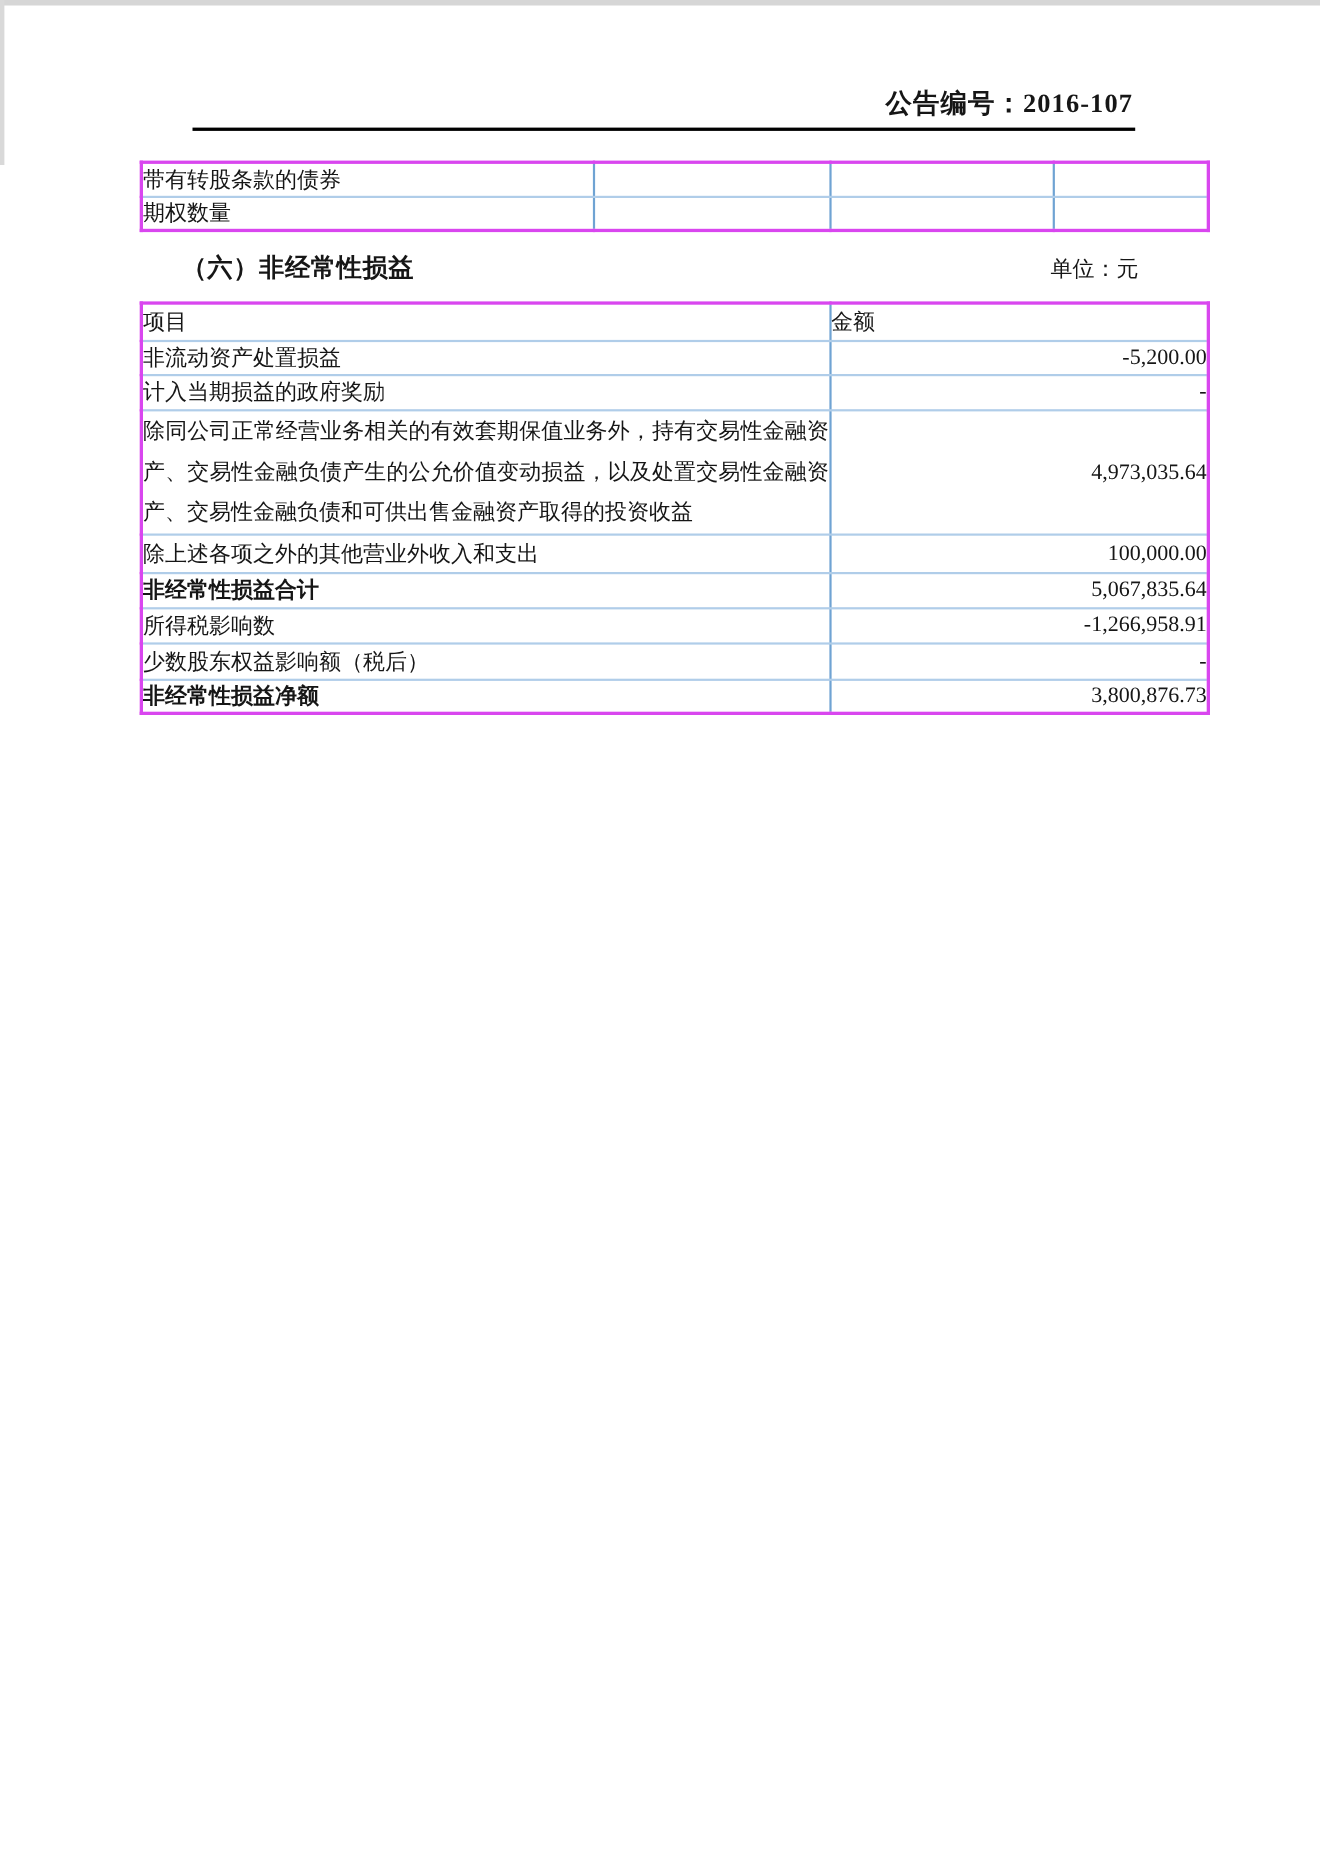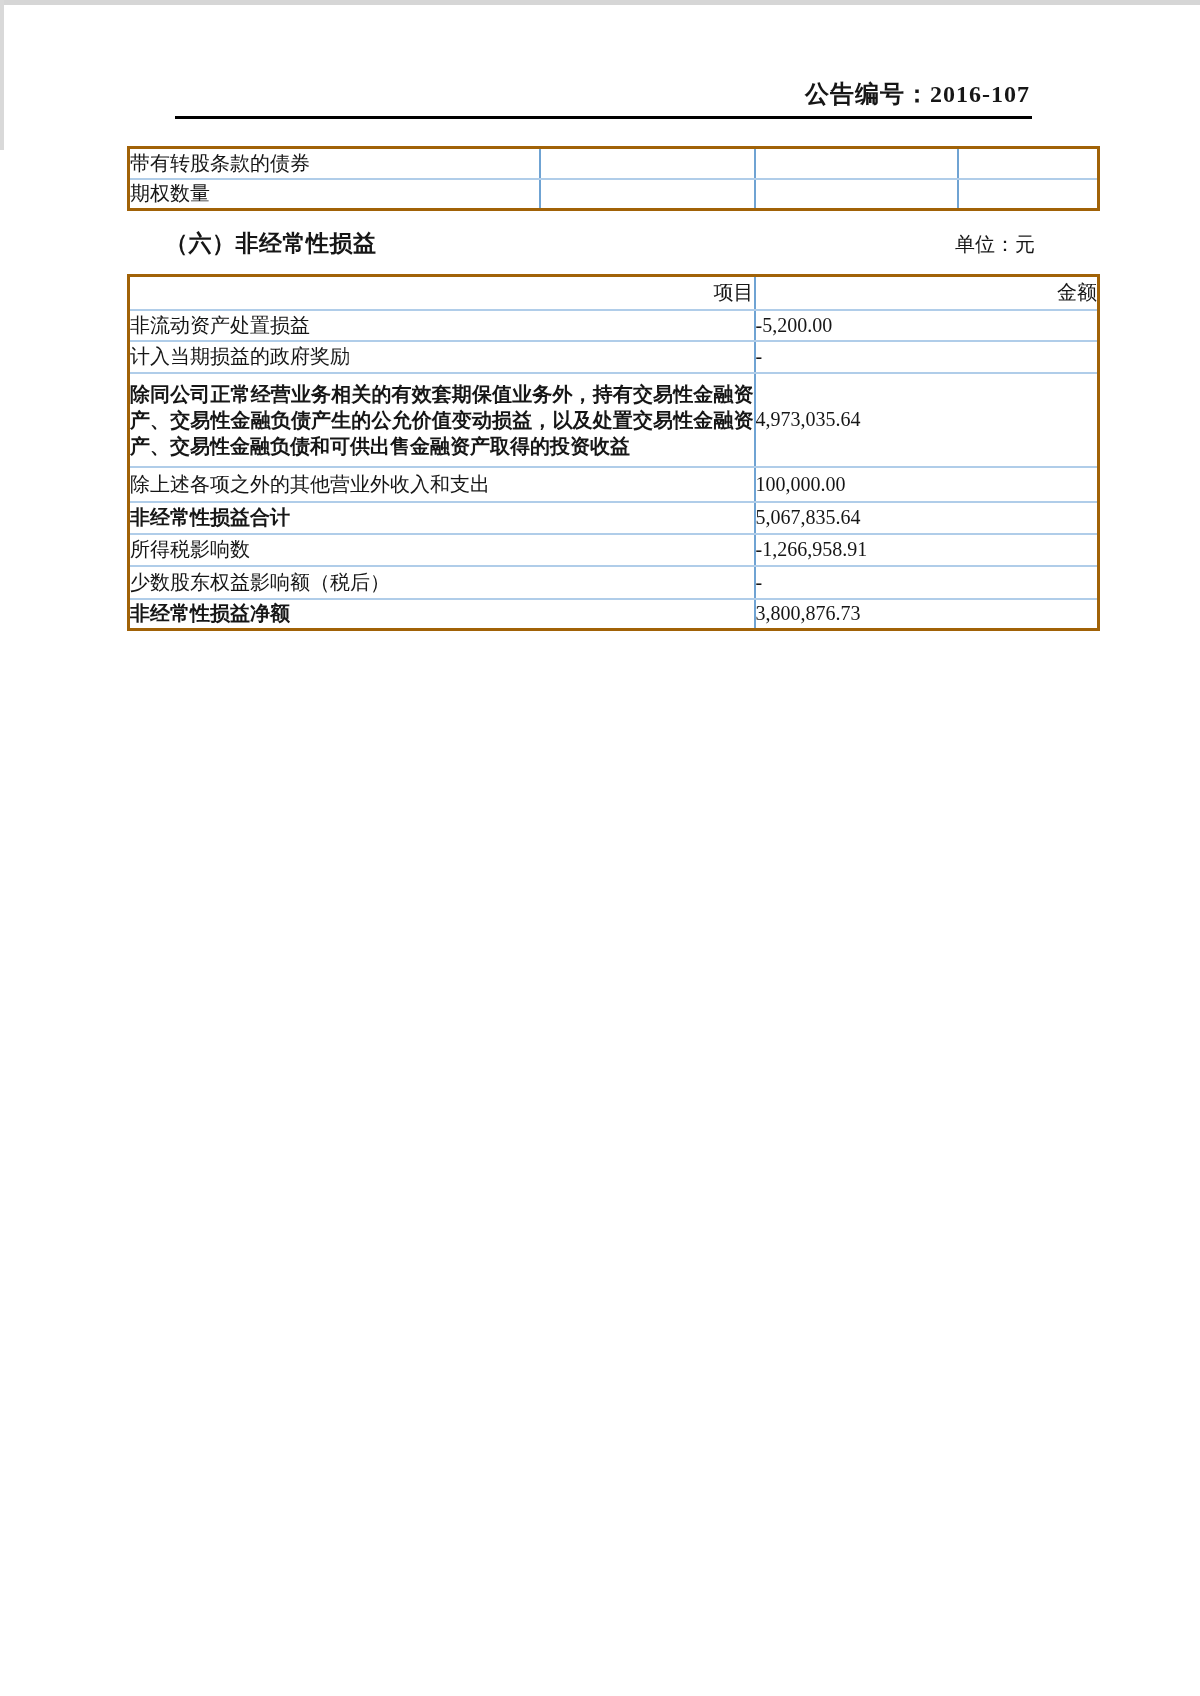--- a/index.html
+++ b/index.html
@@ -10,38 +10,38 @@
   }
   .edge-top  { position:absolute; top:0; left:0; width:1200px; height:5px; background:#d6d6d6; }
   .edge-left { position:absolute; top:0; left:0; width:4px; height:150px; background:#d9d9d9; }
 
   .announce-no {
     position:absolute; top:78px; right:170px;
     font-size:24px; font-weight:bold; letter-spacing:1px;
   }
   .rule { position:absolute; top:116px; left:175px; width:857px; height:3px; background:#000000; }
 
-  table.tbl { position:absolute; left:127px; border-collapse:collapse; table-layout:fixed; border:3px solid #a16207; }
+  table.tbl { position:absolute; left:127px; border-collapse:collapse; table-layout:fixed; border:3px solid #d946ef; }
   table.tbl td {
     border-left:2px solid #6fa3d3; border-right:2px solid #6fa3d3;
     border-top:2px solid #b0cde9; border-bottom:2px solid #b0cde9;
     vertical-align:middle; font-size:20px; padding:0;
     overflow:hidden;
   }
   .top-tbl { top:146px; width:970px; }
   .top-tbl tr { height:31px; }
   .main-tbl { top:274px; width:970px; }
 
   td.lbl { text-align:left; padding-left:12px; padding-right:8px; }
-  td.hdr { text-align:right; }
-  td.amt { padding-right:9px; }
+  td.hdr { text-align:left; }
+  td.amt { text-align:right; padding-right:9px; }
   td.long {
     text-align:justify; text-justify:inter-character;
-    font-size:19.5px; line-height:26px;
-    padding-left:12px; padding-right:13px;font-weight:bold;
+    font-size:19.5px; line-height:37px;
+    padding-left:12px; padding-right:13px;
   }
   tr.sum-row td.lbl2 { text-align:left; font-weight:bold; padding:0; }
 
   .main-tbl tr:nth-child(1) { height:34px; }
   .main-tbl tr:nth-child(2) { height:31px; }
   .main-tbl tr:nth-child(3) { height:32px; }
   .main-tbl tr:nth-child(4) { height:94px; }
   .main-tbl tr:nth-child(5) { height:35px; }
   .main-tbl tr:nth-child(6) { height:32px; }
   .main-tbl tr:nth-child(7) { height:32px; }

